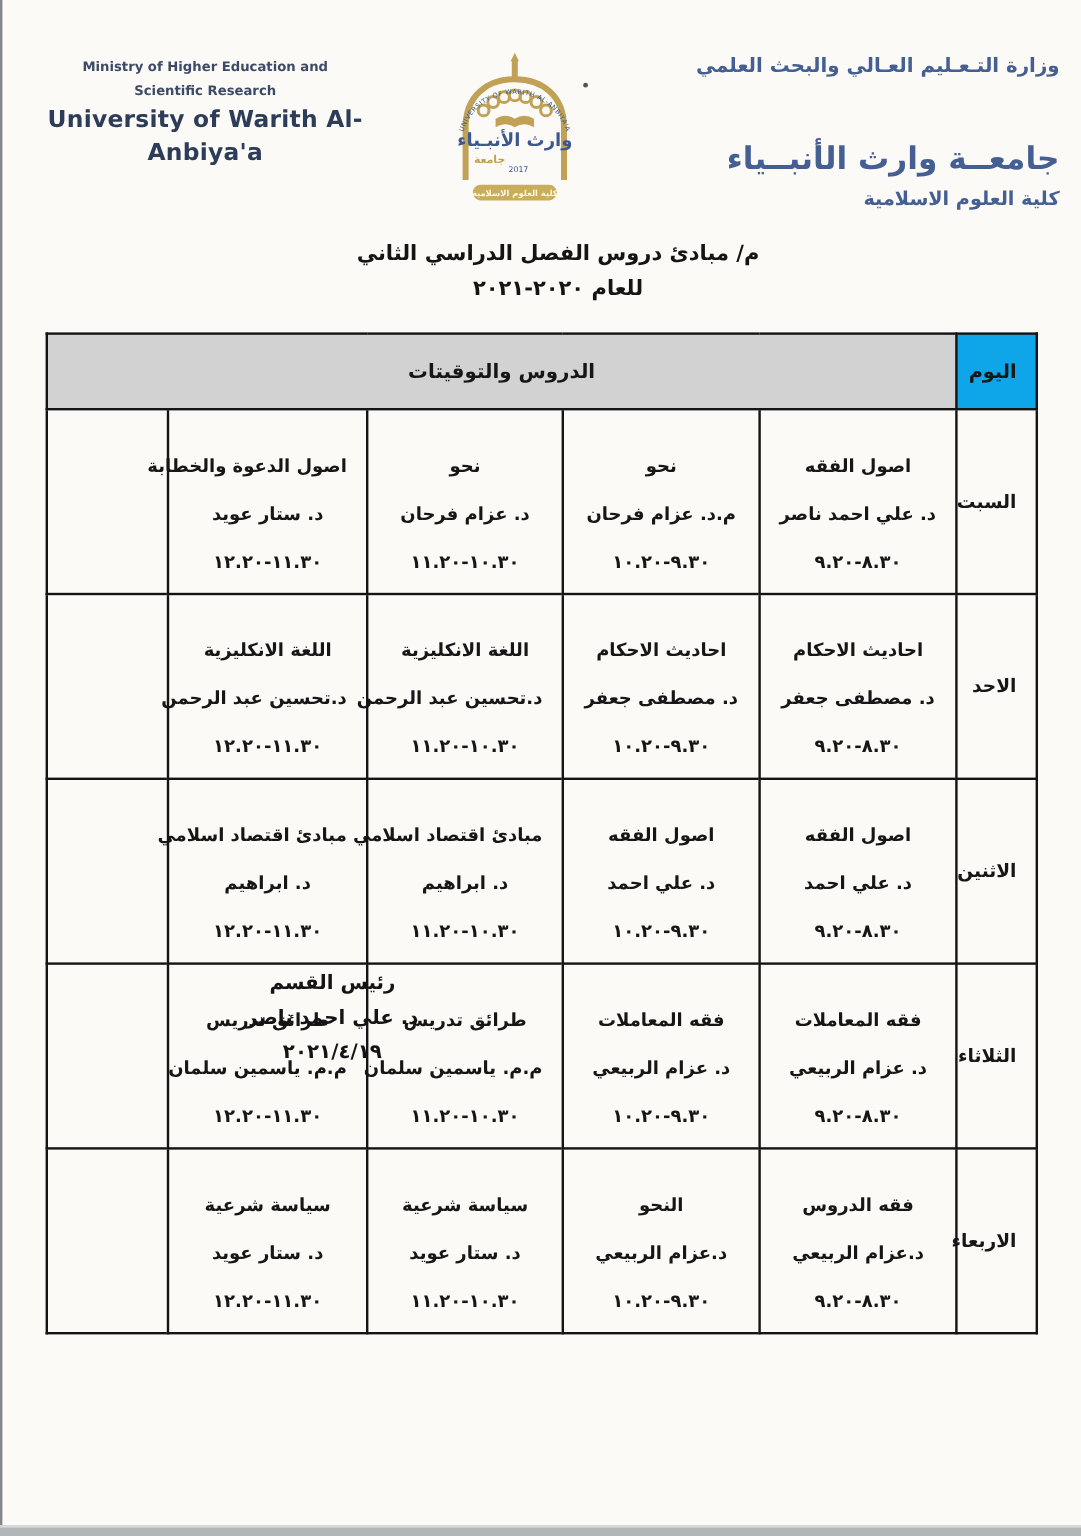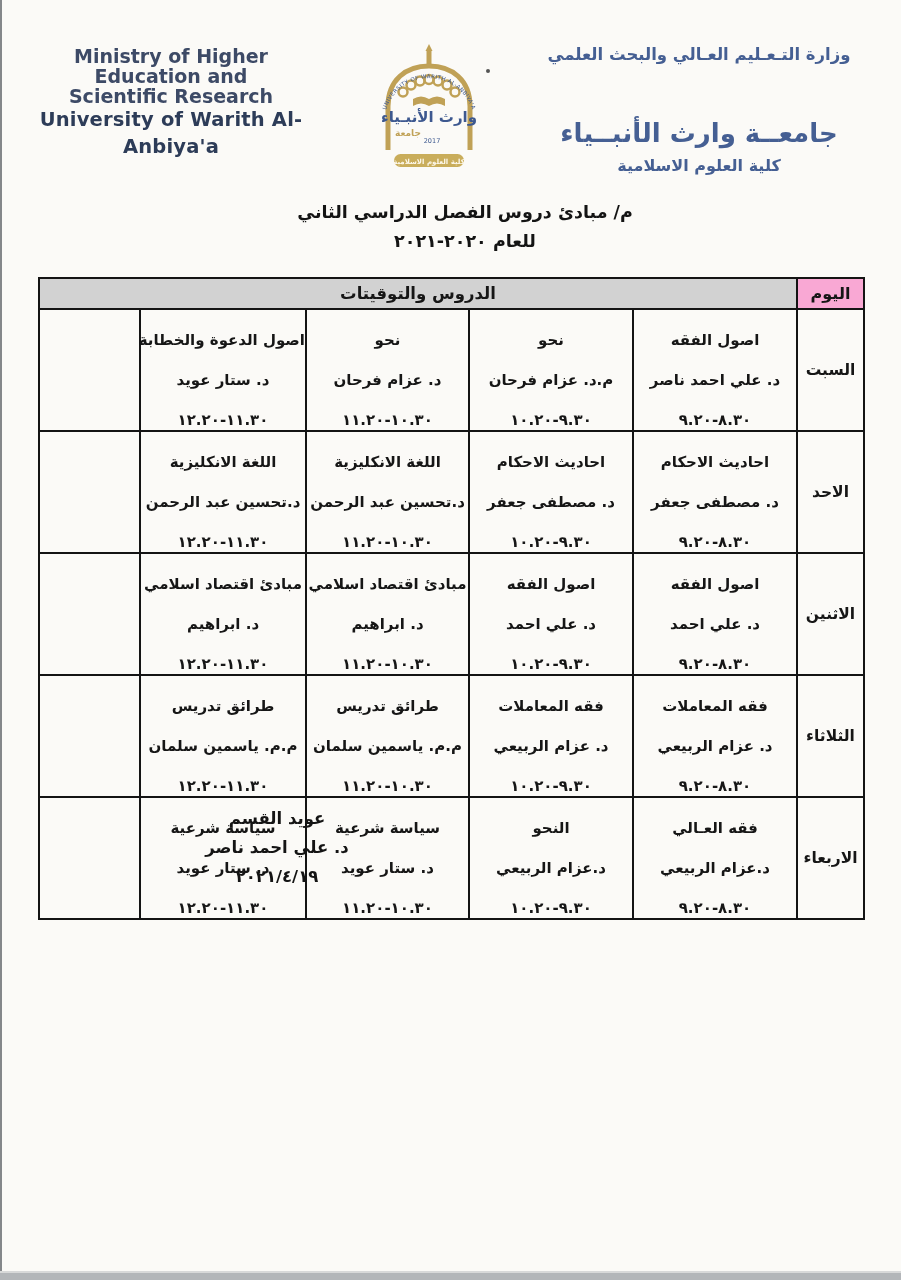--- a/index.html
+++ b/index.html
@@ -8,43 +8,43 @@
     background:#fbfaf7;
     font-family:"DejaVu Sans", sans-serif;
     color:#161616;
   }
   .left-edge{position:absolute;left:0;top:0;width:2px;height:1280px;background:#84878a;}
   .bottom-strip{position:absolute;left:0;bottom:0;width:901px;height:7px;background:#b3b6b9;border-top:2px solid #d8d9d9;}
   .speck{position:absolute;width:4px;height:4px;border-radius:50%;background:#2a2a2a;opacity:.8;}
 
   
   .hdr-en{position:absolute;left:20px;top:46px;width:302px;text-align:center;color:#3d4a66;}
-  .hdr-en .l1,.hdr-en .l2{font-size:19px;font-weight:600;line-height:20px;}
+  .hdr-en .l1,.hdr-en .l2{font-size:11px;font-weight:600;line-height:20px;}
   .hdr-en .l3{font-size:19.5px;font-weight:600;line-height:27px;color:#2d3c58;letter-spacing:.2px;}
 
   
   .logo{position:absolute;left:366px;top:44px;width:126px;height:132px;opacity:.95;}
 
   
-  .hdr-ar{position:absolute;right:18px;top:42px;width:368px;text-align:center;color:#455f93;direction:rtl;}
+  .hdr-ar{position:absolute;right:18px;top:42px;width:368px;color:#455f93;direction:rtl;}
   .hdr-ar .a1{font-size:16.5px;font-weight:700;line-height:26px;}
   .hdr-ar .a2{font-size:26px;font-weight:700;line-height:40px;letter-spacing:1px;margin-top:45px;}
   .hdr-ar .a3{font-size:16px;font-weight:700;line-height:26px;}
   .hdr-ar .a4{font-size:16px;font-weight:700;line-height:25px;}
 
   
   .doc-title{position:absolute;left:278px;top:198px;width:374px;text-align:center;direction:rtl;
     font-size:17.5px;font-weight:700;line-height:29px;color:#141414;}
 
   
   table.sched{position:absolute;left:38px;top:277px;width:825px;direction:rtl;
     border-collapse:collapse;table-layout:fixed;}
-  table.sched td{border:2px solid #141414;vertical-align:middle;text-align:center;padding:0;}
+  table.sched td{border:2px solid #141414;vertical-align:middle;text-align:center;padding:16px;}
   td.th-lessons{background:#d2d2d2;font-size:16.5px;font-weight:700;height:29px;}
-  td.th-day{background:#f9a8d4;font-size:16px;font-weight:700;height:29px;margin-left:32px;}
+  td.th-day{background:#0ea5e9;font-size:16px;font-weight:700;height:29px;margin-left:32px;}
   tr.data-row{height:66px;}
   td.day-cell{font-size:15.5px;font-weight:700;border-radius:12px;}
   td.lesson-cell{font-size:15px;font-weight:700;}
   .cline{line-height:20px;white-space:nowrap;margin-top:20px;}
   td.empty-cell{background:transparent;}
 
   
   .signature{position:absolute;left:163px;top:804px;width:228px;text-align:center;direction:rtl;
     font-size:16.5px;font-weight:700;line-height:29px;color:#141414;}
 </style>
@@ -219,21 +219,21 @@
         <div class="cline">طرائق تدريس</div>
         <div class="cline">م.م. ياسمين سلمان</div>
         <div class="cline">١١.٣٠-١٢.٢٠</div>
       </td>
       <td class="empty-cell"></td>
     </tr>
 
     <tr class="data-row">
       <td class="day-cell">الاربعاء</td>
       <td class="lesson-cell">
-        <div class="cline">فقه العـالي</div>
+        <div class="cline">فقه الدروس</div>
         <div class="cline">د.عزام الربيعي</div>
         <div class="cline">٨.٣٠-٩.٢٠</div>
       </td>
       <td class="lesson-cell">
         <div class="cline">النحو</div>
         <div class="cline">د.عزام الربيعي</div>
         <div class="cline">٩.٣٠-١٠.٢٠</div>
       </td>
       <td class="lesson-cell">
         <div class="cline">سياسة شرعية</div>
@@ -244,16 +244,16 @@
         <div class="cline">سياسة شرعية</div>
         <div class="cline">د. ستار عويد</div>
         <div class="cline">١١.٣٠-١٢.٢٠</div>
       </td>
       <td class="empty-cell"></td>
     </tr>
   </tbody>
 </table>
 
 <div class="signature">
-  <div>عويد القسم</div>
+  <div>رئيس القسم</div>
   <div>د. علي احمد ناصر</div>
   <div>٢٠٢١/٤/١٩</div>
 </div>
 
 </body></html>

